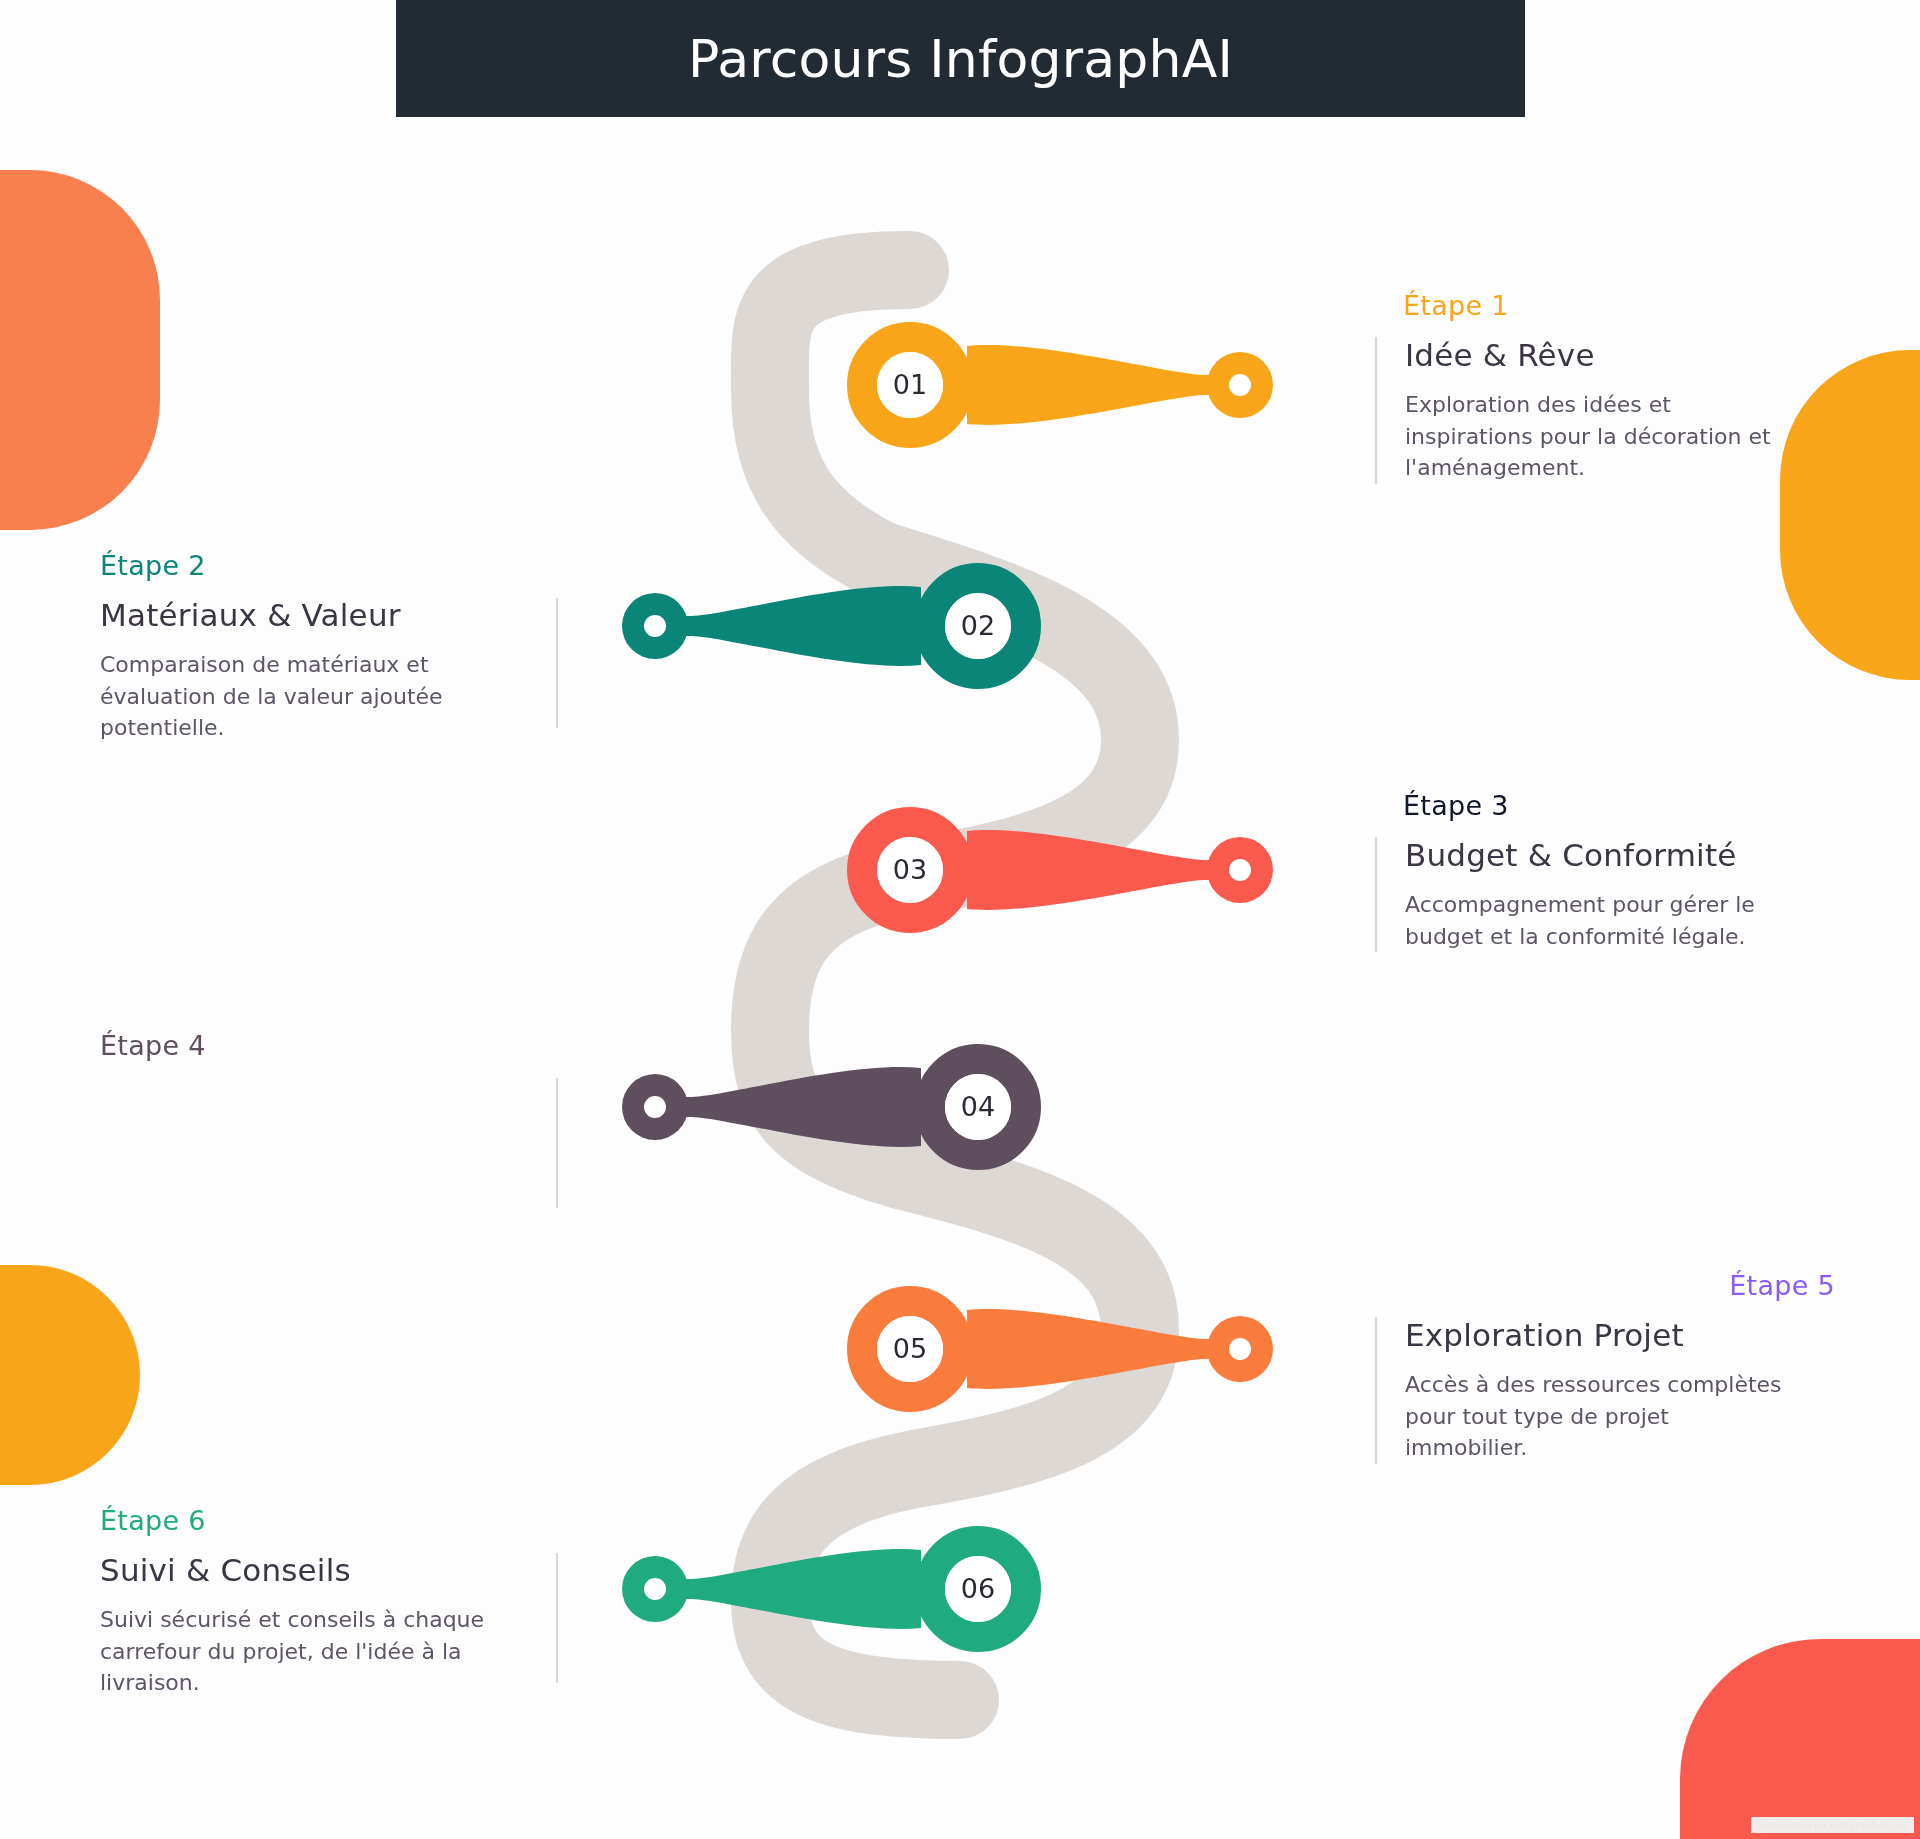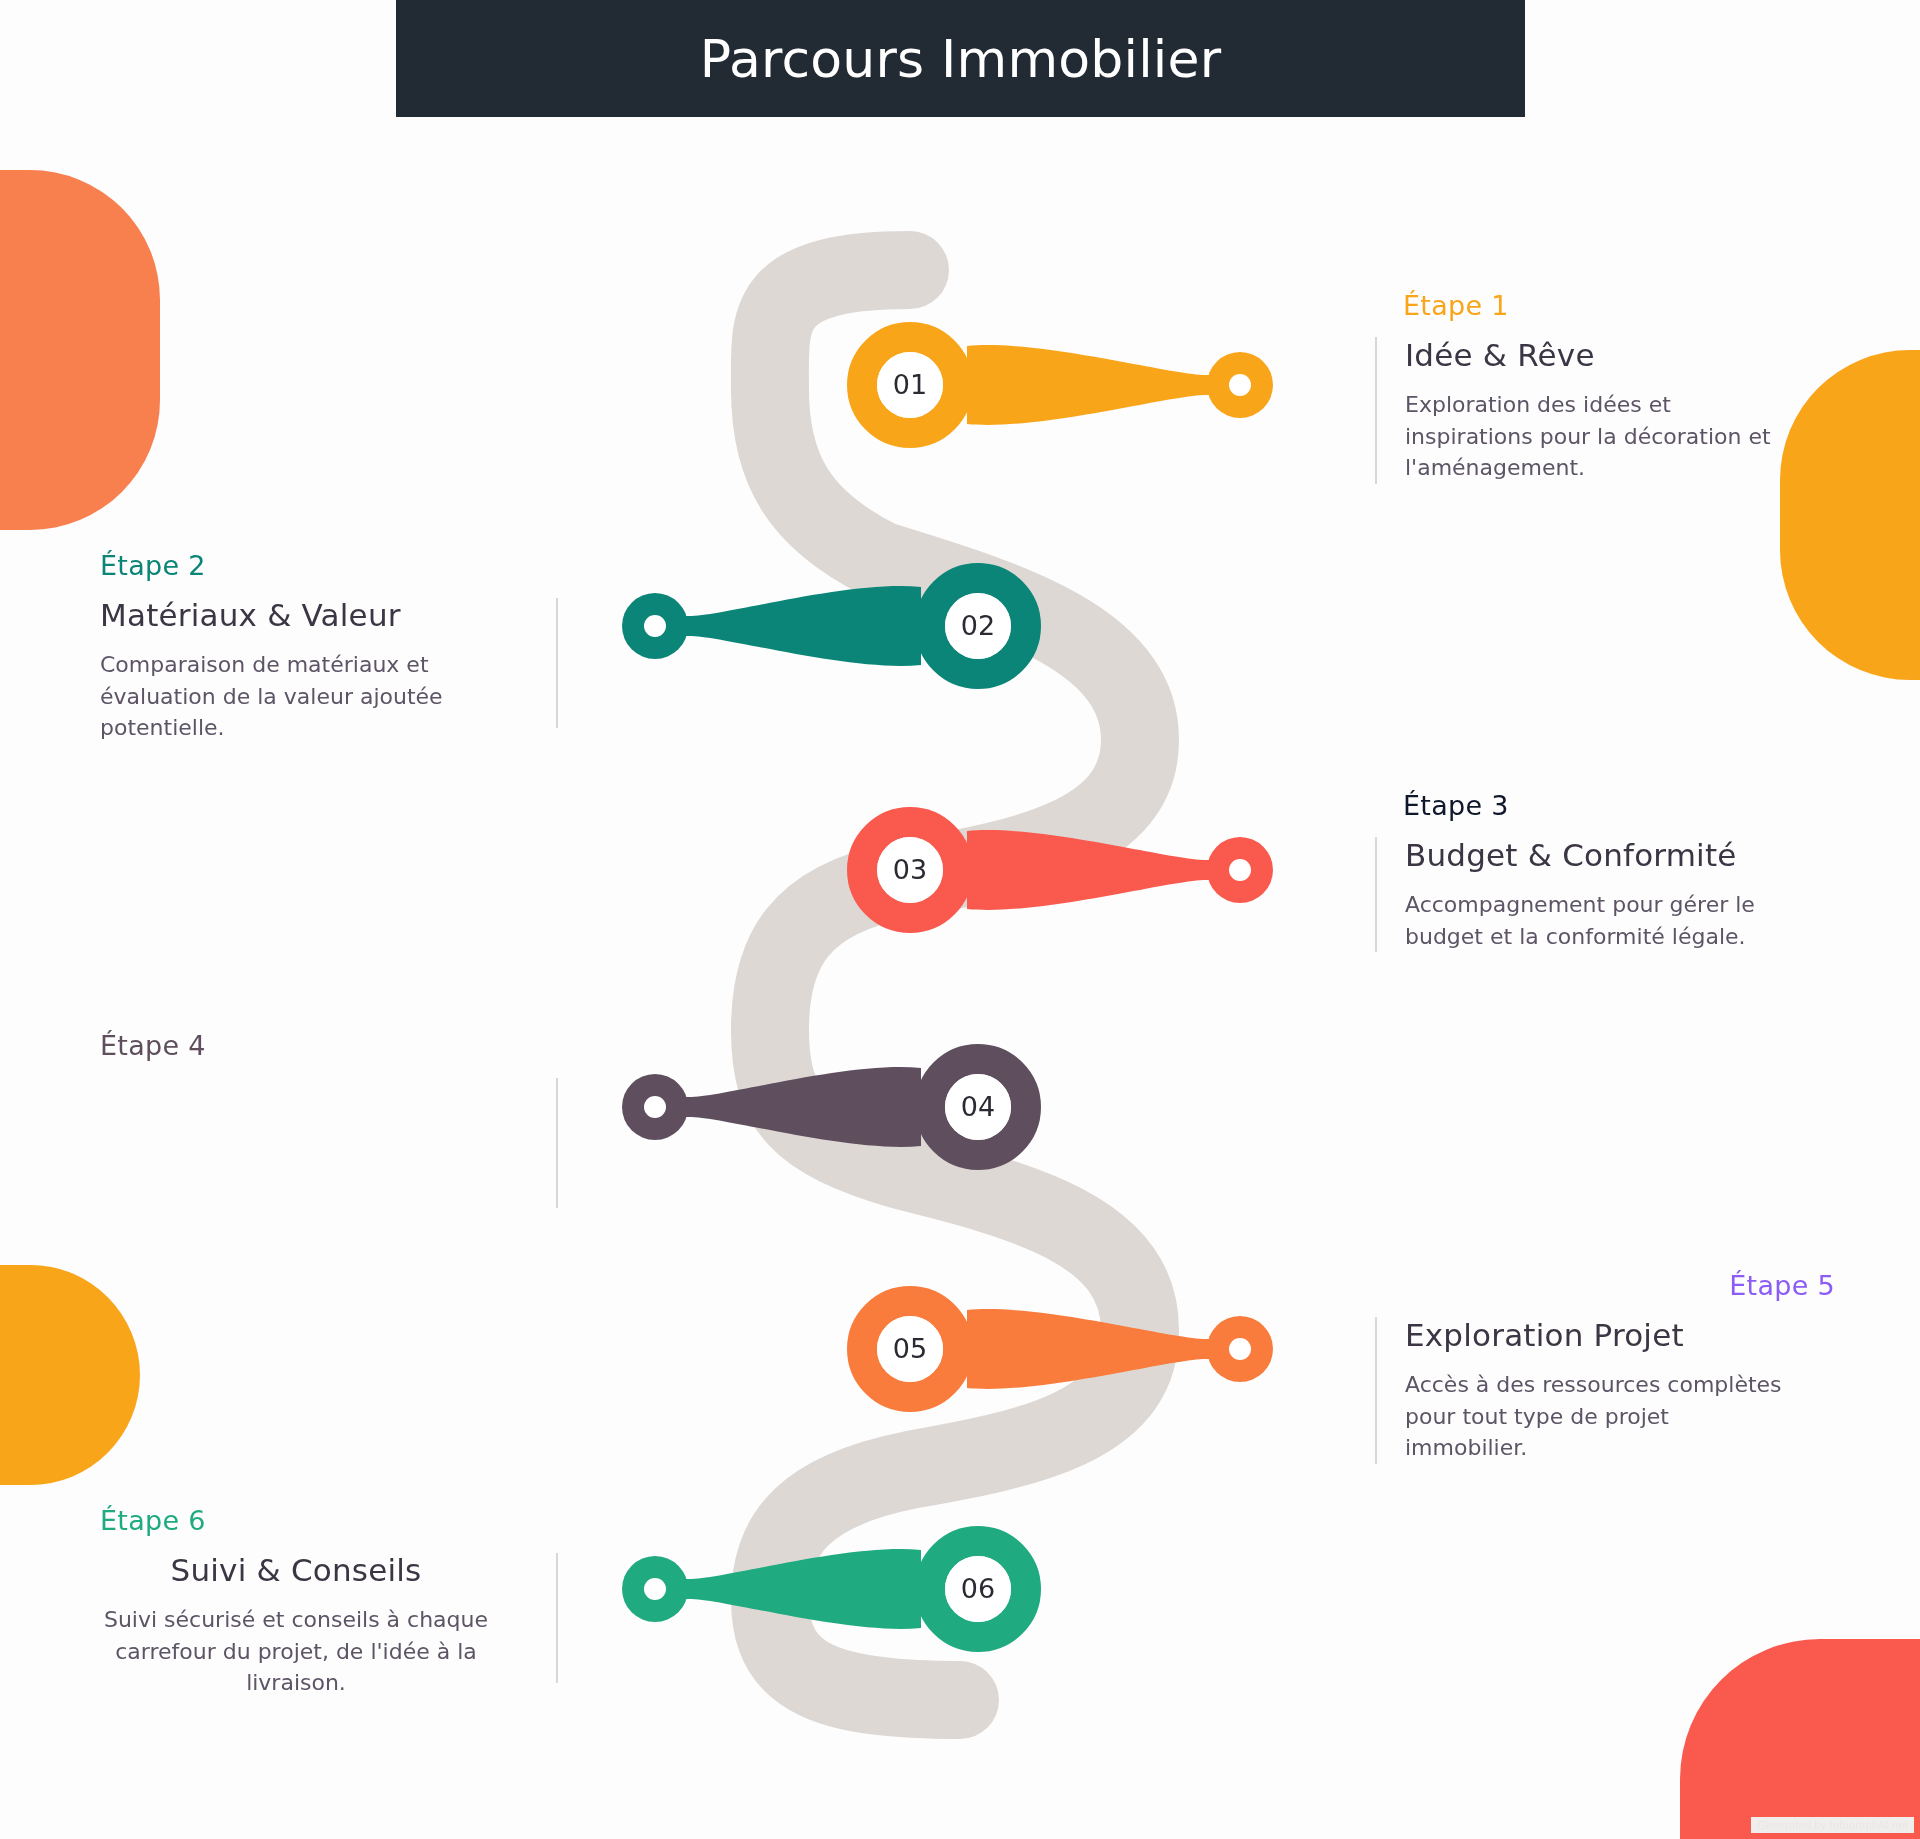--- a/index.html
+++ b/index.html
@@ -88,21 +88,21 @@
 <body>
 
 <div id="canvas">
 
   <div class="blob blob-tl"></div>
   <div class="blob blob-tr"></div>
   <div class="blob blob-bl"></div>
   <div class="blob blob-br"></div>
 
   <div class="header">
-    <div class="header-title">Parcours Immobilier</div>
+    <div class="header-title">Parcours InfographAI</div>
   </div>
 
   <svg id="diagram" viewBox="0 0 1920 1839" xmlns="http://www.w3.org/2000/svg">
     <g id="track-group">
         <path d="M 910 270 C 760 270 770 320 770 390 C 770 470 800 520 880 560 C 1010 600 1140 640 1140 740 C 1140 840 1010 860 900 880 C 800 900 770 950 770 1030 C 770 1110 800 1140 900 1170 C 1020 1200 1140 1230 1140 1330 C 1140 1430 1020 1450 910 1470 C 810 1490 770 1530 770 1600 C 770 1680 830 1700 960 1700" fill="none" stroke="#ded8d5" stroke-width="78" stroke-linecap="round"></path>
       </g>
     <g id="nodes-group">
         <g>
           <path d="M 967 345.94 C 1040 339 1170 375 1206 375 L 1240 375 L 1240 395 L 1206 395 C 1170 395 1040 431 967 424.06 Z" fill="#f9a51a"></path>
           <circle cx="1240" cy="385" r="33" fill="#f9a51a"></circle>
@@ -181,21 +181,21 @@
       </div>
       <div style="position: absolute; top: 1270px; width: 460px; left: 1375px;">
         <div class="step-eyebrow" style="color: #8b5cf6; padding-left: 28px; text-align: right;">Étape 5</div>
         <div class="step-text right" style="position: relative; border-left: 2px solid rgb(217, 214, 212); border-right: none; padding-left: 28px; padding-right: 0px;">
           <div class="step-title">Exploration Projet</div>
           <div class="step-desc">Accès à des ressources complètes pour tout type de projet immobilier.</div>
         </div>
       </div>
       <div style="position: absolute; top: 1505px; width: 460px; left: 100px;">
         <div class="step-eyebrow" style="color: rgb(31, 170, 128); padding-left: 0px;">Étape 6</div>
-        <div class="step-text left" style="position: relative; border-left: none; border-right: none; padding-left: 0px; padding-right: 28px; text-align: center;">
+        <div class="step-text left" style="position: relative; border-left: none; border-right: none; padding-left: 0px; padding-right: 28px;">
           <div class="step-title">Suivi &amp; Conseils</div>
           <div class="step-desc">Suivi sécurisé et conseils à chaque carrefour du projet, de l'idée à la livraison.</div>
         </div>
       </div>
       <div style="position: absolute; left: 556px; top: 598px; width: 2px; height: 130px; background: rgb(217, 214, 212);"></div>
       <div style="position: absolute; left: 556px; top: 1078px; width: 2px; height: 130px; background: rgb(217, 214, 212);"></div>
       <div style="position: absolute; left: 556px; top: 1553px; width: 2px; height: 130px; background: rgb(217, 214, 212);"></div>
     </div>
 
   <div class="watermark">Generated by InfographAI.net</div>

